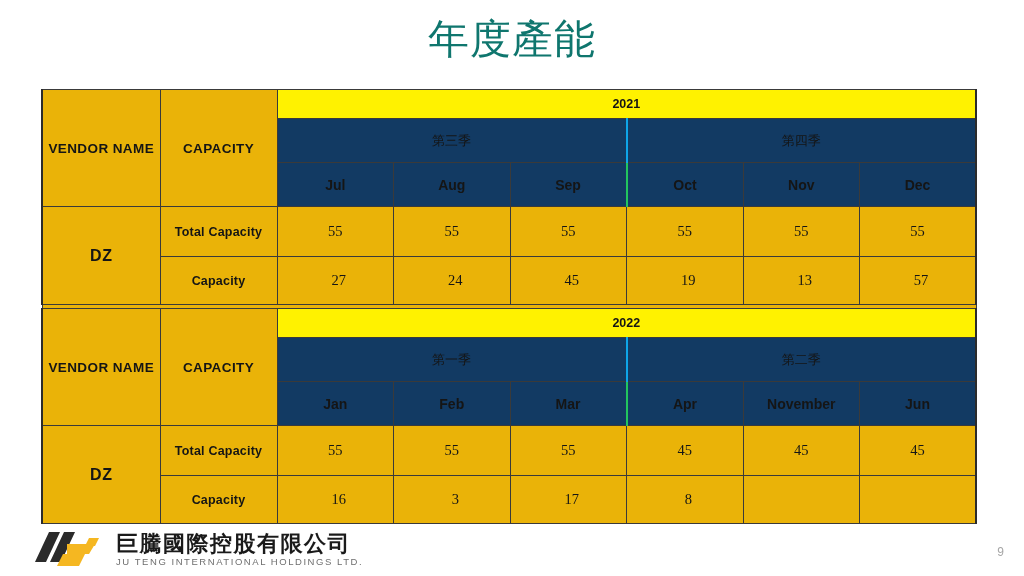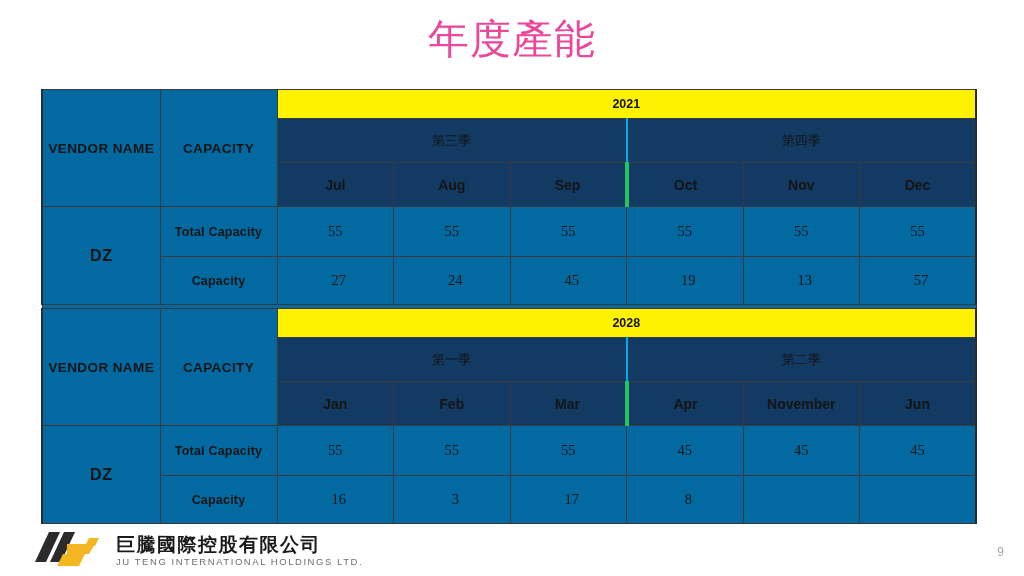--- a/index.html
+++ b/index.html
@@ -17,21 +17,21 @@
 
   
   .slide-title {
     position: absolute;
     top: 8px;
     left: 0;
     width: 1024px;
     text-align: center;
     font-size: 41px;
     line-height: 62px;
-    color: #ec4899;
+    color: #0f766e;
     font-weight: 400;
     letter-spacing: 1px;
     font-family: "DejaVu Sans", "Liberation Sans", sans-serif;
   }
 
   
   .table-area {
     position: absolute;
     left: 41px;
     top: 89px;
@@ -42,21 +42,21 @@
     border-collapse: collapse;
     table-layout: fixed;
     width: 934px;
   }
   table.cap-table td {
     padding: 0;
     margin: 0;
     border: 1px solid #3a3a3a;
     text-align: center;
     vertical-align: middle;
-    background: #0369a1;
+    background: #eab308;
     color: #151515;
   }
 
   
   col.c-vendor  { width: 118px; }
   col.c-cap     { width: 117px; }
   col.c-month   { width: 116.5px; }
 
   
   .hd-label {
@@ -84,21 +84,21 @@
   }
   .quarter.q-left  { border-right: 2px solid #0ea5e9; }
   .month {
     background: #123a63 !important;
     color: #ffffff;
     font-size: 14px;
     font-weight: bold;
     height: 43px;
     border: 1px solid #5d82a8;
   }
-  .month.m-split { border-left: 4px solid #22c55e; }
+  .month.m-split { border-left: 2px solid #22c55e; }
 
   
   .vendor-cell {
     font-size: 16px;
     font-weight: bold;
     letter-spacing: 0.6px;
   }
   .rowlabel {
     font-size: 12.5px;
     font-weight: bold;
@@ -138,21 +138,21 @@
     position: absolute;
     left: 33px;
     bottom: 6px;
     display: flex;
     align-items: center;
     gap: 9px;
   }
   .logo-mark { width: 74px; height: 40px; display: block; }
   .logo-text { display: flex; flex-direction: column; justify-content: center; }
   .logo-cn {
-    font-size: 19px;
+    font-size: 22px;
     font-weight: bold;
     color: #1a1a1a;
     letter-spacing: 1.5px;
     line-height: 22px;
     font-family: "DejaVu Sans", "Liberation Sans", sans-serif;
   }
   .logo-en {
     font-size: 9.5px;
     font-weight: normal;
     color: #6e6e6e;
@@ -224,21 +224,21 @@
         <td class="num outer-right">57</td>
       </tr>
 
       <tr class="block-gap">
         <td colspan="8"></td>
       </tr>
 
       <tr>
         <td class="hd-label outer-left thick-top" rowspan="3">VENDOR NAME</td>
         <td class="hd-label thick-top" rowspan="3">CAPACITY</td>
-        <td class="yearbar outer-right thick-top" colspan="6">2028</td>
+        <td class="yearbar outer-right thick-top" colspan="6">2022</td>
       </tr>
       <tr>
         <td class="quarter q-left" colspan="3">第一季</td>
         <td class="quarter outer-right" colspan="3">第二季</td>
       </tr>
       <tr>
         <td class="month">Jan</td>
         <td class="month">Feb</td>
         <td class="month">Mar</td>
         <td class="month m-split">Apr</td>

